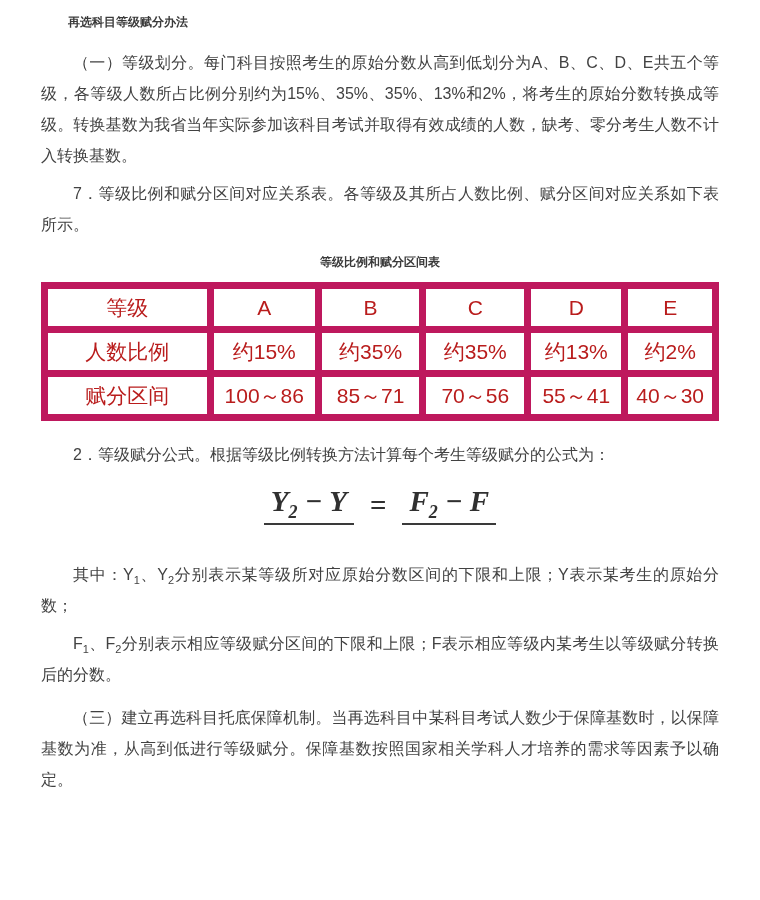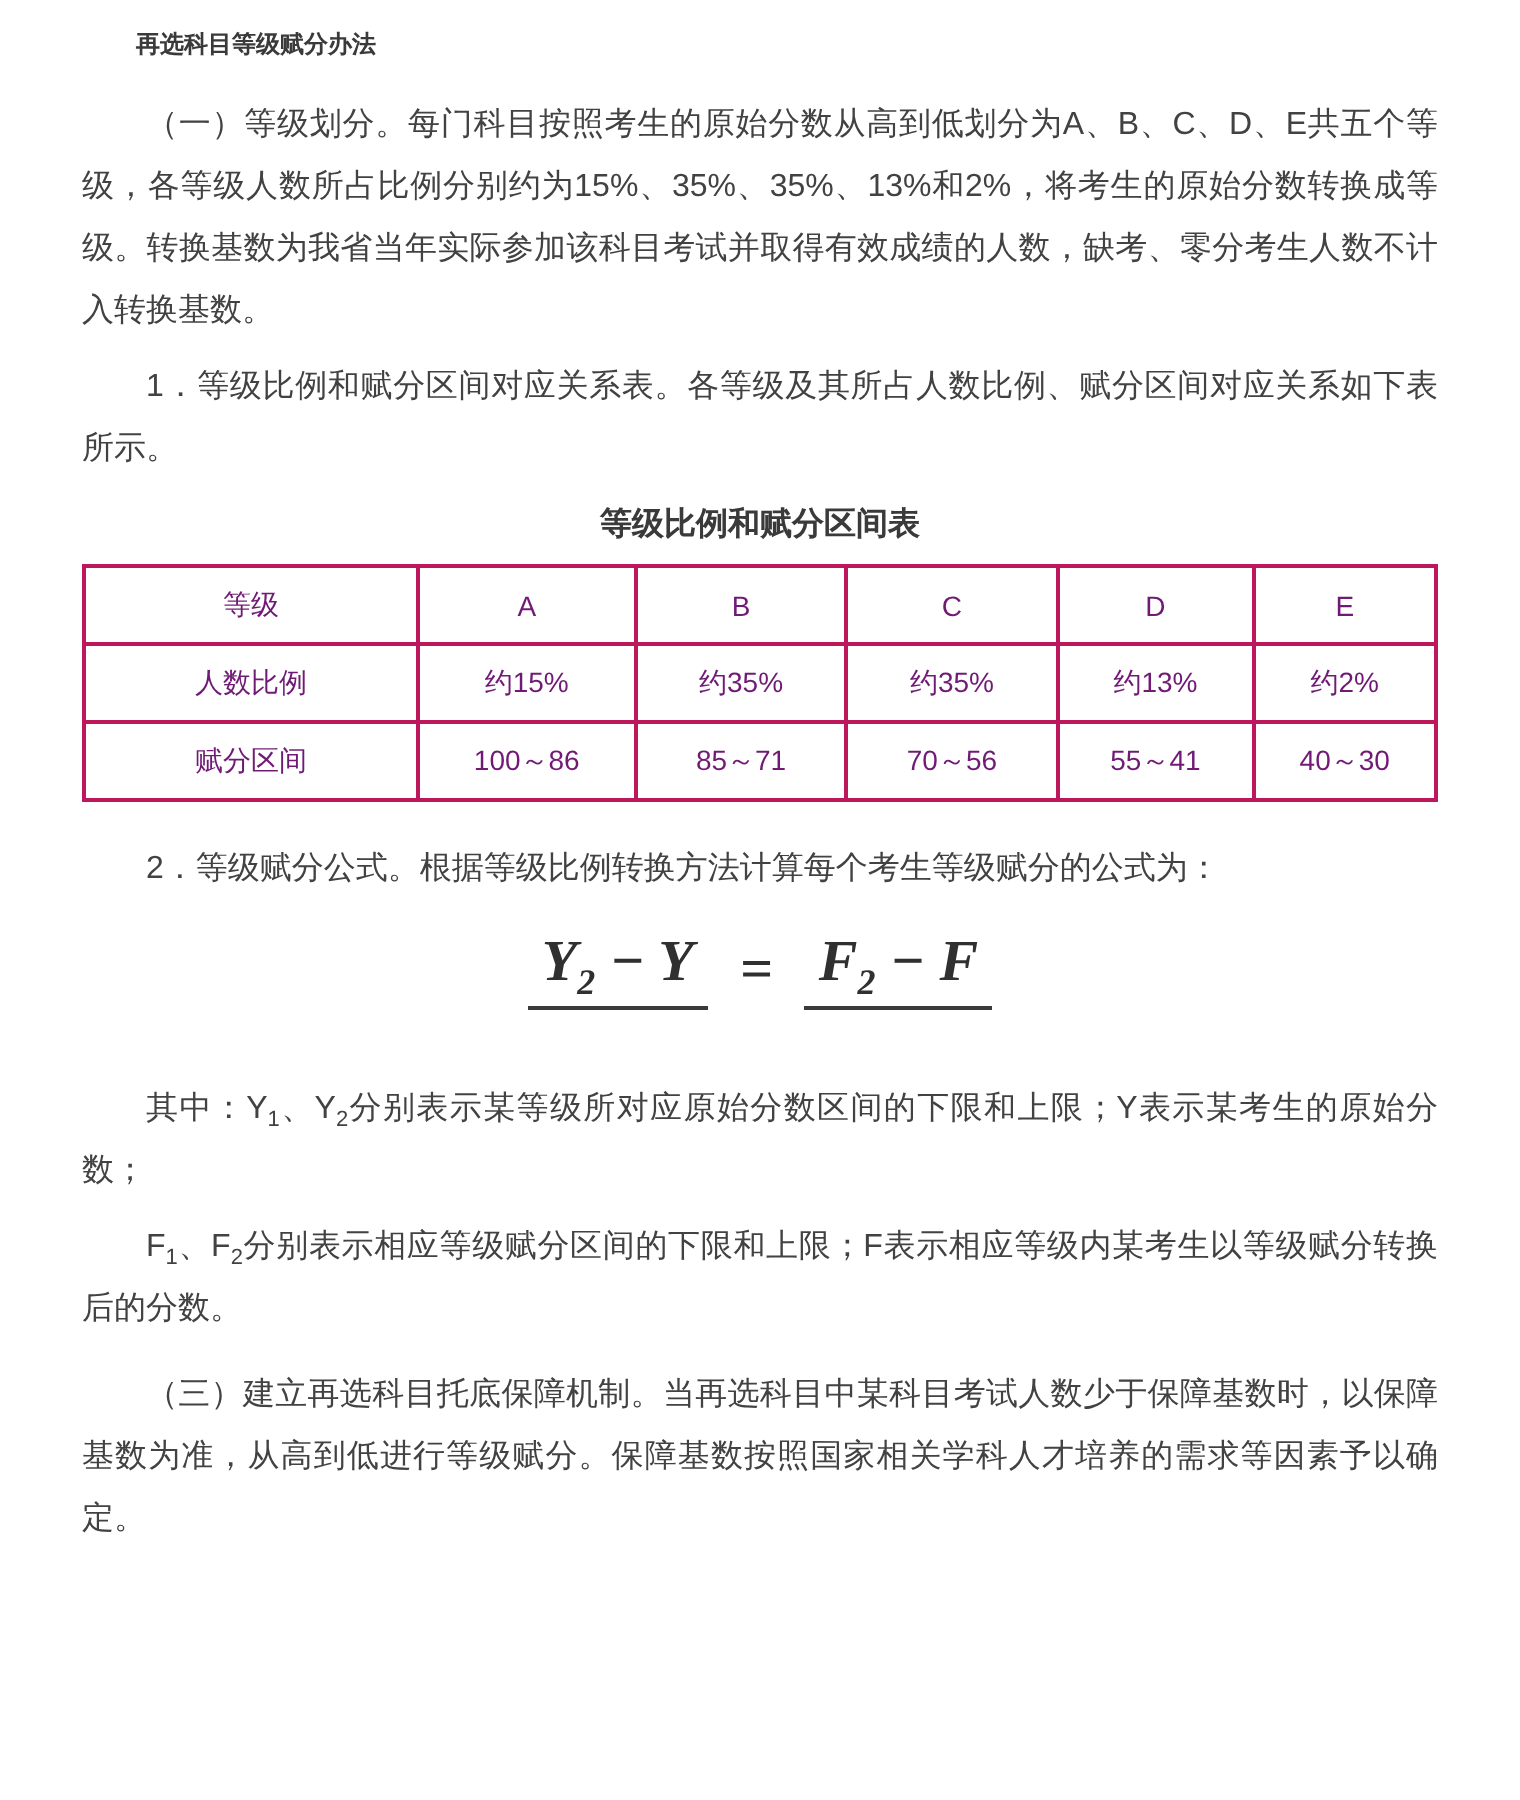--- a/index.html
+++ b/index.html
@@ -26,41 +26,41 @@
   .para {
     font-size: 16px;
     line-height: 31px;
     margin: 0 0 7px 0;
     text-indent: 32px;
     text-align: justify;
   }
   .para sub { font-size: 11px; line-height: 0; }
 
   .caption {
-    font-size: 16px;
+    font-size: 12px;
     line-height: 31px;
     font-weight: 700;
     color: #3a3a3a;
     text-align: center;
     margin: 6px 0 4px 0;
     text-indent: 0;
   }
 
   .grade-table {
     width: 100%;
     border-collapse: collapse;
     table-layout: fixed;
   }
   .grade-table td {
-    border: 2px solid #be185d;
+    border: 7px solid #be185d;
     height: 37px;
     text-align: center;
     vertical-align: middle;
-    font-size: 14px;
-    color: #701a75;
+    font-size: 21px;
+    color: #b91c1c;
     padding: 0;
   }
 
   .p4 { margin: 18px 0 0 0; }
 
   .formula {
     display: flex;
     justify-content: center;
     align-items: center;
     gap: 16px;
@@ -88,21 +88,21 @@
 </head>
 <body>
 
 <div class="doc">
 
   <h1 class="title">再选科目等级赋分办法</h1>
 
   <p class="para">（一）等级划分。每门科目按照考生的原始分数从高到低划分为A、B、C、D、E共五个等级，各等级人数所占比例分别约为15%、35%、35%、13%和2%，将考生的原始分数转换成等级。转换基数为我省当年实际参加该科目考试并取得有效成绩的人数，缺考、零分考生人数不计入转换基数。</p>
 
 
-  <p class="para">1．等级比例和赋分区间对应关系表。各等级及其所占人数比例、赋分区间对应关系如下表所示。</p>
+  <p class="para">7．等级比例和赋分区间对应关系表。各等级及其所占人数比例、赋分区间对应关系如下表所示。</p>
 
   <div class="caption">等级比例和赋分区间表</div>
 
   <table class="grade-table">
     <colgroup>
       <col style="width:24.7%">
         <col style="width:16.1%">
         <col style="width:15.6%">
         <col style="width:15.6%">
         <col style="width:14.5%">

